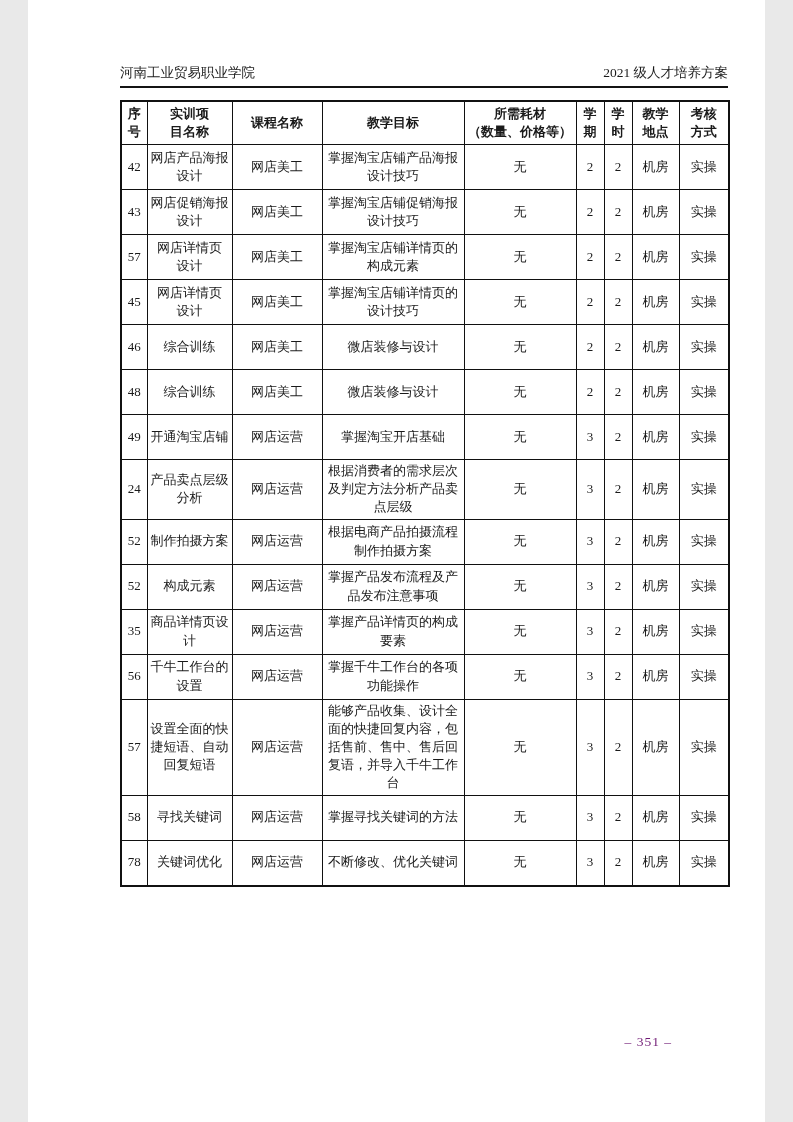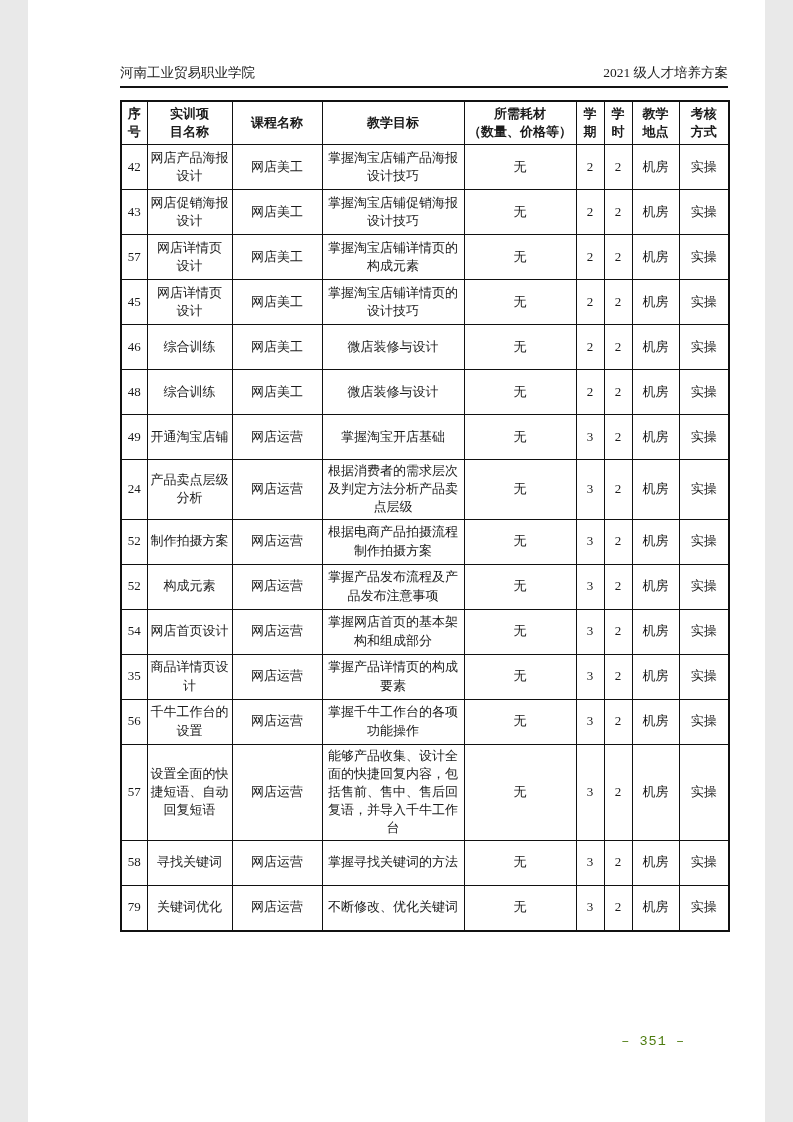--- a/index.html
+++ b/index.html
@@ -59,26 +59,25 @@
   .sched td {
     font-size: 13px;
     line-height: 1.4;
     padding: 2px 2px;
     height: 40px;
   }
   .c-center { text-align: center; }
   .c-left { text-align: center; }
   .page-number {
     position: absolute;
-    right: 80px;
+    right: 93px;
     top: 1034px;
     font-size: 13.5px;
     letter-spacing: 1px;
-    color: #4d7c0f;
-    font-family: Liberation Mono, monospace;
+    color: #701a75;
   }
 </style>
 </head>
 <body>
 
 <div class="page">
 
   <div class="doc-header">
     <span>河南工业贸易职业学院</span>
     <span>2021 级人才培养方案</span>
@@ -235,32 +234,20 @@
           <td class="c-center">网店运营</td>
           <td class="c-left">掌握产品发布流程及产
 品发布注意事项</td>
           <td class="c-center">无</td>
           <td class="c-center">3</td>
           <td class="c-center">2</td>
           <td class="c-center">机房</td>
           <td class="c-center">实操</td>
         </tr>
         <tr>
-          <td class="c-center">54</td>
-          <td class="c-left">网店首页设计</td>
-          <td class="c-center">网店运营</td>
-          <td class="c-left">掌握网店首页的基本架
-构和组成部分</td>
-          <td class="c-center">无</td>
-          <td class="c-center">3</td>
-          <td class="c-center">2</td>
-          <td class="c-center">机房</td>
-          <td class="c-center">实操</td>
-        </tr>
-        <tr>
           <td class="c-center">35</td>
           <td class="c-left">商品详情页设
 计</td>
           <td class="c-center">网店运营</td>
           <td class="c-left">掌握产品详情页的构成
 要素</td>
           <td class="c-center">无</td>
           <td class="c-center">3</td>
           <td class="c-center">2</td>
           <td class="c-center">机房</td>
@@ -301,21 +288,21 @@
           <td class="c-center">寻找关键词</td>
           <td class="c-center">网店运营</td>
           <td class="c-left">掌握寻找关键词的方法</td>
           <td class="c-center">无</td>
           <td class="c-center">3</td>
           <td class="c-center">2</td>
           <td class="c-center">机房</td>
           <td class="c-center">实操</td>
         </tr>
         <tr>
-          <td class="c-center">79</td>
+          <td class="c-center">78</td>
           <td class="c-center">关键词优化</td>
           <td class="c-center">网店运营</td>
           <td class="c-left">不断修改、优化关键词</td>
           <td class="c-center">无</td>
           <td class="c-center">3</td>
           <td class="c-center">2</td>
           <td class="c-center">机房</td>
           <td class="c-center">实操</td>
         </tr>
       </tbody>

